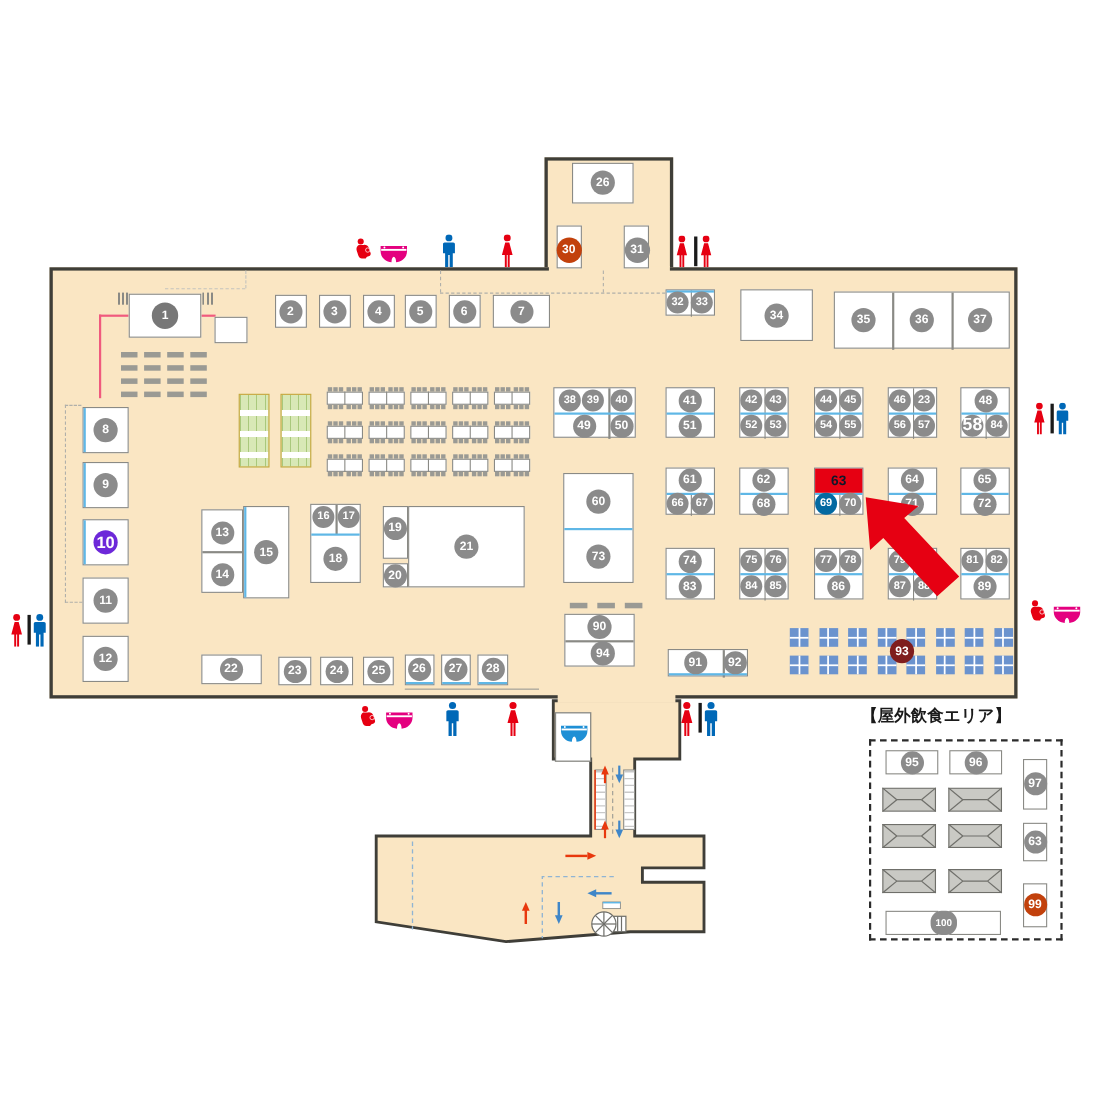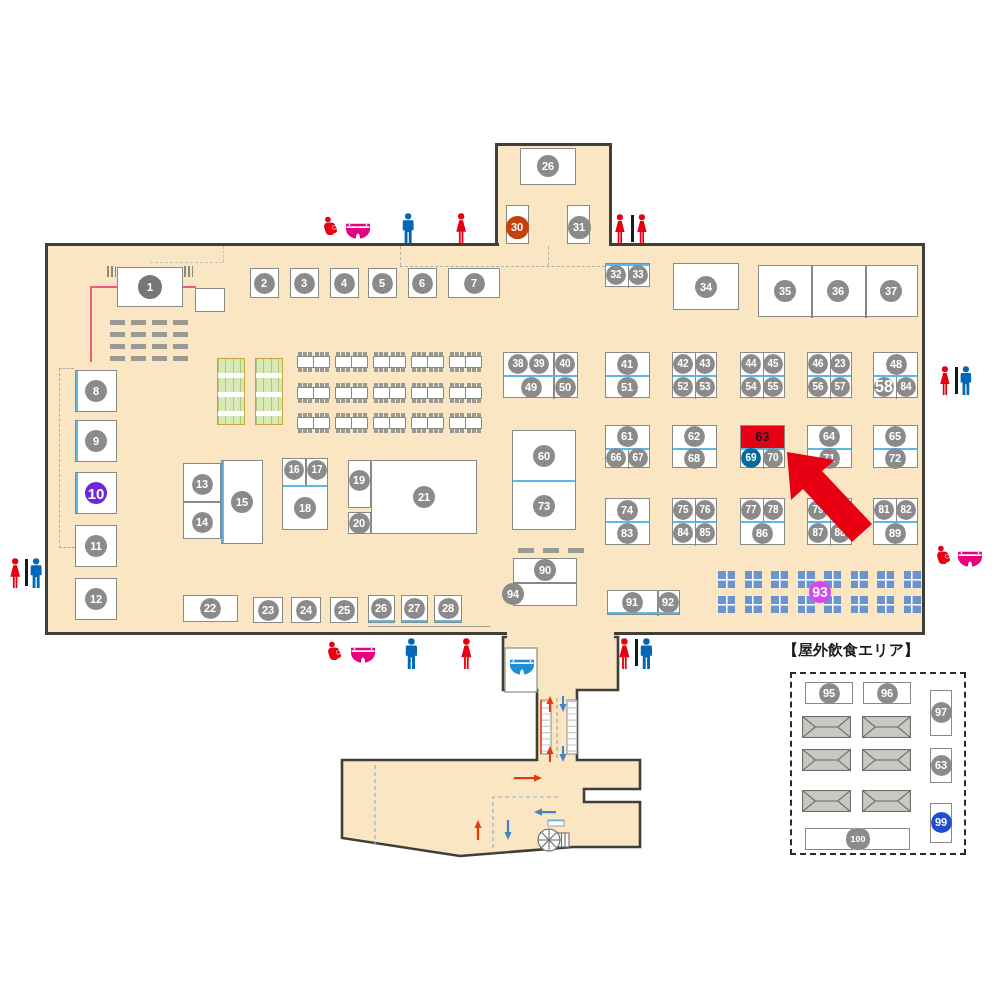--- a/index.html
+++ b/index.html
@@ -694,29 +694,29 @@
       <div class="circ" style="left: 874px; top: 500px; width: 20px; height: 20px; background: rgb(139, 139, 139); font-size: 10px;">81</div>
       <div class="circ" style="left: 896px; top: 500px; width: 20px; height: 20px; background: rgb(139, 139, 139); font-size: 10px;">82</div>
       <div class="circ" style="left: 616.5px; top: 522.5px; width: 21px; height: 21px; background: rgb(139, 139, 139); font-size: 11px;">83</div>
       <div class="circ" style="left: 673px; top: 523px; width: 20px; height: 20px; background: rgb(139, 139, 139); font-size: 10px;">84</div>
       <div class="circ" style="left: 695px; top: 523px; width: 20px; height: 20px; background: rgb(139, 139, 139); font-size: 10px;">85</div>
       <div class="circ" style="left: 751.5px; top: 522.5px; width: 21px; height: 21px; background: rgb(139, 139, 139); font-size: 11px;">86</div>
       <div class="circ" style="left: 808px; top: 523px; width: 20px; height: 20px; background: rgb(139, 139, 139); font-size: 10px;">87</div>
       <div class="circ" style="left: 830px; top: 523px; width: 20px; height: 20px; background: rgb(139, 139, 139); font-size: 10px;">88</div>
       <div class="circ" style="left: 884.5px; top: 522.5px; width: 21px; height: 21px; background: rgb(139, 139, 139); font-size: 11px;">89</div>
       <div class="circ" style="left: 534px; top: 559px; width: 22px; height: 22px; background: rgb(139, 139, 139); font-size: 11px;">90</div>
-      <div class="circ" style="left: 502px; top: 583px; width: 22px; height: 22px; background: rgb(139, 139, 139); font-size: 11px;">94</div>
+      <div class="circ" style="left: 537px; top: 583px; width: 22px; height: 22px; background: rgb(139, 139, 139); font-size: 11px;">94</div>
       <div class="circ" style="left: 621.5px; top: 591.5px; width: 21px; height: 21px; background: rgb(139, 139, 139); font-size: 11px;">91</div>
       <div class="circ" style="left: 657.5px; top: 591.5px; width: 21px; height: 21px; background: rgb(139, 139, 139); font-size: 11px;">92</div>
-      <div class="circ" style="left: 809px; top: 581px; width: 22px; height: 22px; background: #d946ef; font-size: 14px;">93</div>
+      <div class="circ" style="left: 809px; top: 581px; width: 22px; height: 22px; background: #7f1d1d; font-size: 11px;">93</div>
       <div class="circ" style="left: 818.5px; top: 682.5px; width: 21px; height: 21px; background: rgb(139, 139, 139); font-size: 11px;">95</div>
       <div class="circ" style="left: 876.5px; top: 682.5px; width: 21px; height: 21px; background: rgb(139, 139, 139); font-size: 11px;">96</div>
       <div class="circ" style="left: 930.5px; top: 701.5px; width: 21px; height: 21px; background: rgb(139, 139, 139); font-size: 11px;">97</div>
       <div class="circ" style="left: 930.5px; top: 754.5px; width: 21px; height: 21px; background: rgb(139, 139, 139); font-size: 11px;">63</div>
-      <div class="circ" style="left: 930.5px; top: 811.5px; width: 21px; height: 21px; background: #1d4ed8; font-size: 11px;">99</div>
+      <div class="circ" style="left: 930.5px; top: 811.5px; width: 21px; height: 21px; background: #c2410c; font-size: 11px;">99</div>
       <div class="circ" style="left: 846px; top: 828px; width: 24px; height: 22px; background: rgb(139, 139, 139); font-size: 9px; border-radius: 10px;">100</div>
     </div>
 
   <svg class="abs" style="left:760px;top:440px;" width="130" height="120" viewBox="0 0 130 120">
     <polygon points="27,12 75,20 62,31 112,84 92,102 43,49 31,60" fill="#e60012"></polygon>
   </svg>
 
   <div id="icons">
       <div style="position: absolute; left: 323px; top: 214px;">
         <svg width="15.75" height="26.040000000000003" viewBox="0 0 24 32">

